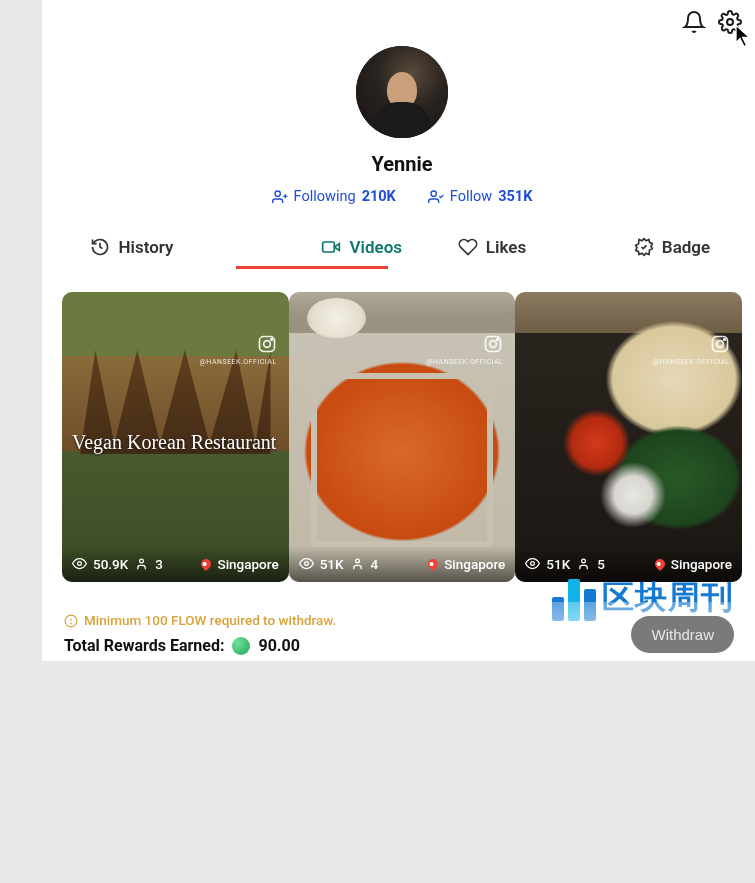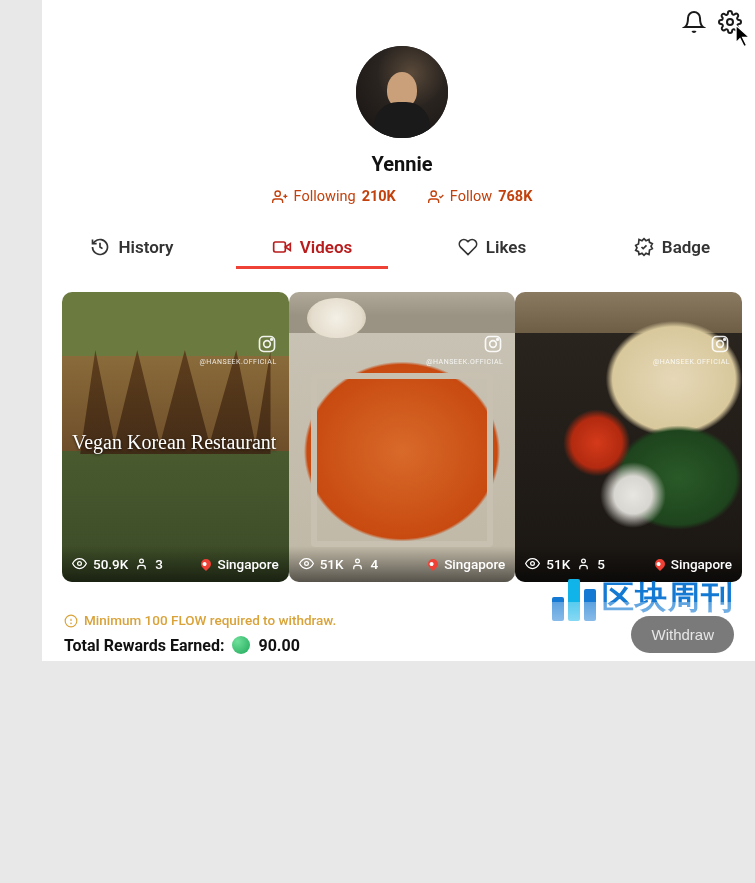--- a/index.html
+++ b/index.html
@@ -97,21 +97,21 @@
     font-size: 20px;
     font-weight: 700;
     margin-top: 14px;
     color: #111;
   }
   .stats {
     display: flex;
     gap: 32px;
     margin-top: 12px;
     font-size: 14.5px;
-    color: #c2410c;
+    color: #1d4ed8;
   }
   .stat {
     display: flex;
     align-items: center;
     gap: 6px;
   }
   .stat .label { font-weight: 400; }
   .stat .value { font-weight: 700; }
   .stat svg { width: 16px; height: 16px; }
 
@@ -127,21 +127,22 @@
     justify-content: center;
     gap: 8px;
     padding: 10px 0 12px 0;
     font-size: 17px;
     font-weight: 600;
     color: #333;
     cursor: pointer;
     position: relative;
   }
   .tab.active {
-    color: #b91c1c;
+    color: #0f766e;
+    justify-content: flex-end;
   }
   .tab.active::after {
     content: "";
     position: absolute;
     left: 8%;
     right: 8%;
     bottom: 0;
     height: 3px;
     background: #ef4136;
   }
@@ -264,21 +265,21 @@
     align-items: flex-end;
     gap: 6px;
     color: #d9a33a;
     font-size: 13.5px;
     font-weight: 500;
     margin-bottom: 8px;
   }
   .warning svg { width: 14px; height: 14px; }
   .rewards-row {
     display: flex;
-    align-items: flex-start;
+    align-items: flex-end;
     gap: 8px;
   }
   .rewards-label { font-size: 16px; font-weight: 700; color:#111;}
   .rewards-value { font-size: 16px; font-weight: 700; color:#111;}
   .coin {
     width: 18px; height: 18px; border-radius: 50%;
     background: radial-gradient(circle at 30% 30%, #6fe09a, #1fa85a);
     display:inline-block;
   }
   .withdraw-btn {
@@ -351,21 +352,21 @@
         <span class="label">Following</span>
         <span class="value">210K</span>
       </div>
       <div class="stat">
         <svg viewBox="0 0 24 24" fill="none" stroke="currentColor" stroke-width="2">
           <path d="M16 21v-2a4 4 0 0 0-4-4H5a4 4 0 0 0-4 4v2"></path>
             <circle cx="8.5" cy="7" r="4"></circle>
             <polyline points="17 11 19 13 23 9"></polyline>
         </svg>
         <span class="label">Follow</span>
-        <span class="value">768K</span>
+        <span class="value">351K</span>
       </div>
     </div>
   </div>
 
   <div class="tabs">
     <div class="tab">
       <svg viewBox="0 0 24 24" fill="none" stroke="currentColor" stroke-width="2">
         <path d="M3 12a9 9 0 1 0 3-6.7L3 8"></path>
           <polyline points="3 3 3 8 8 8"></polyline>
           <polyline points="12 7 12 12 15 14"></polyline>

